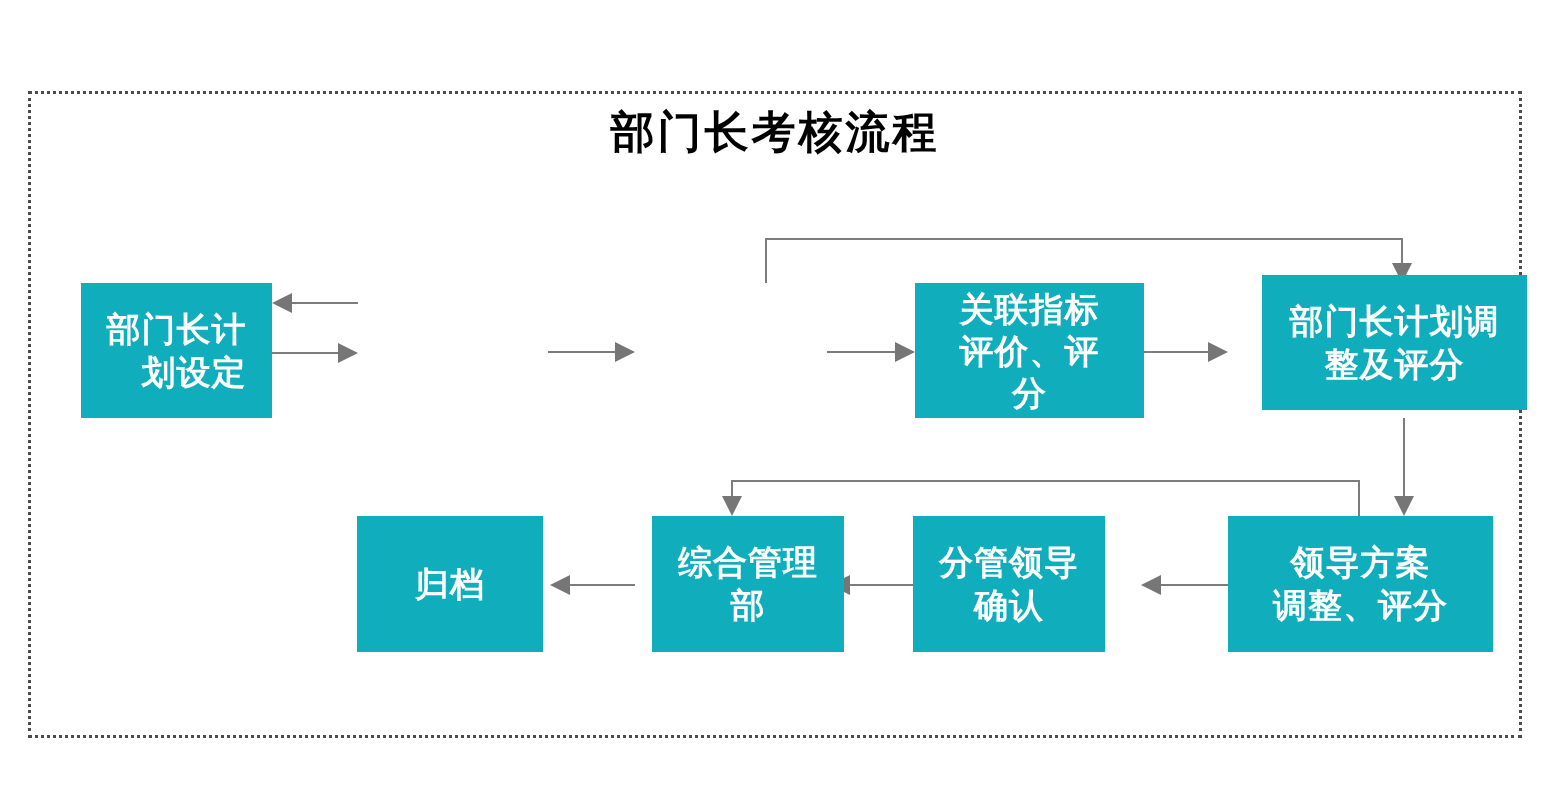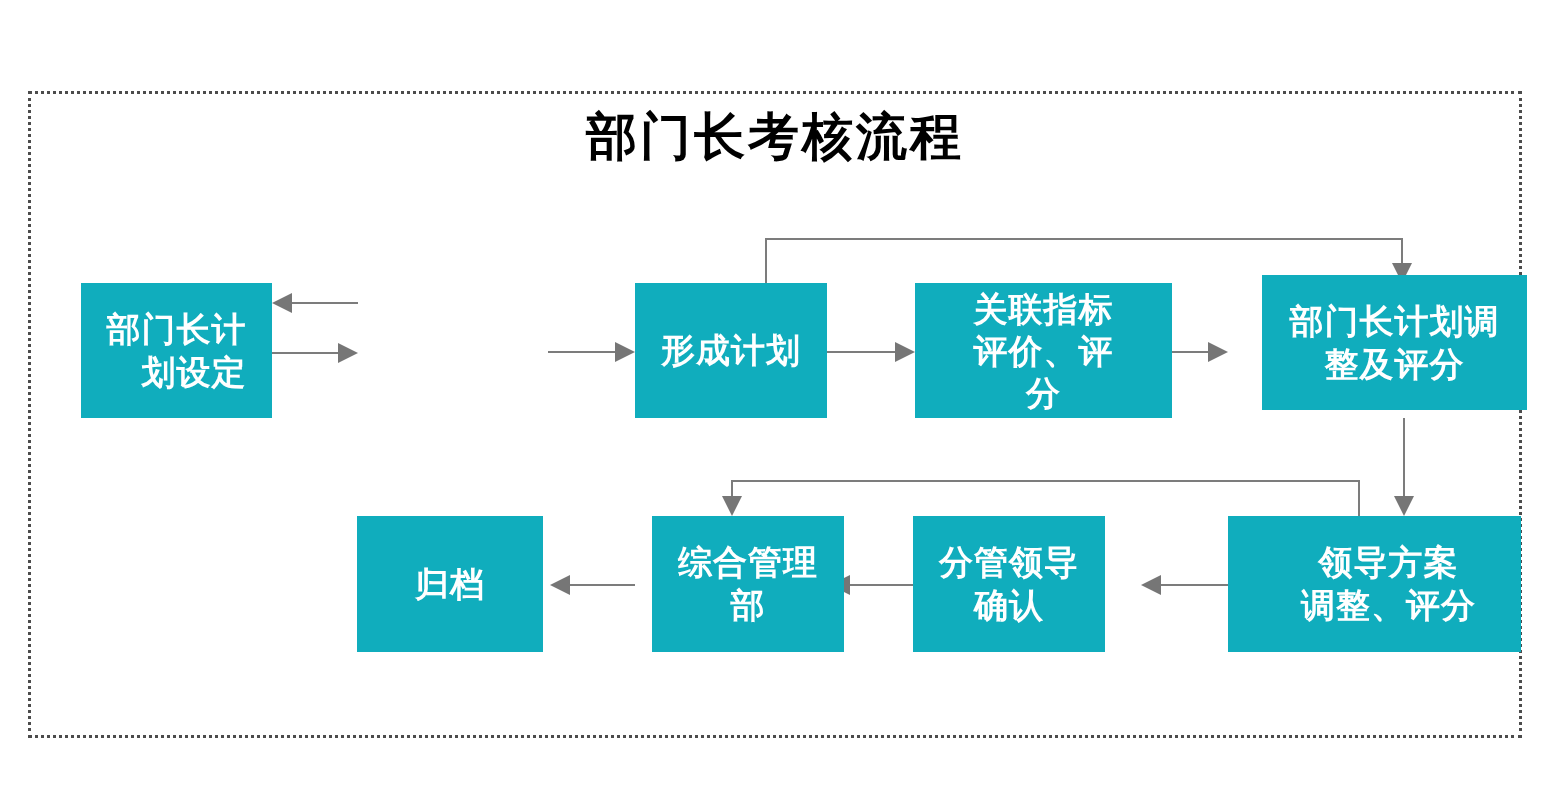--- a/index.html
+++ b/index.html
@@ -23,21 +23,21 @@
     height: 647px;
     border: 3px dotted #4c4c4c;
     box-sizing: border-box;
   }
   #diagram-title {
     position: absolute;
     left: 28px;
     top: 103px;
     width: 1494px;
     text-align: center;
-    font-size: 51px;
+    font-size: 44px;
     font-weight: bold;
     letter-spacing: 3px;
     color: #000000;
   }
   .node {
     position: absolute;
     background: #10adbd;
     color: #ffffff;
     font-size: 34px;
     font-weight: bold;
@@ -131,33 +131,32 @@
     <g>
       <line x1="635" y1="585" x2="569" y2="585"></line>
       <polygon points="550,585 570,575 570,595"></polygon>
     </g>
   </svg>
 
   <div class="node" style="left:81px; top:283px; width:191px; height:135px;text-align:right;">部门长计
 划设定</div>
 
 
-  <div class="node" style="left:635px; top:283px; width:192px; height:135px;">形成计划</div>
 
-  <div class="node" style="left:915px; top:283px; width:257px; height:135px; line-height:42px;">关联指标
+  <div class="node" style="left:915px; top:283px; width:229px; height:135px; line-height:42px;">关联指标
 评价、评
 分</div>
 
   <div class="node" style="left:1228px; top:275px; width:265px; height:135px;margin-left:34px;">部门长计划调
 整及评分</div>
 
   <div class="node" style="left:357px; top:516px; width:186px; height:136px;">归档</div>
 
   <div class="node" style="left:652px; top:516px; width:192px; height:136px;">综合管理
 部</div>
 
   <div class="node" style="left:913px; top:516px; width:192px; height:136px;">分管领导
 确认</div>
 
-  <div class="node" style="left:1228px; top:516px; width:265px; height:136px;padding-left:28px;">领导方案
+  <div class="node" style="left:1228px; top:516px; width:265px; height:136px;">领导方案
 调整、评分</div>
 
 </div>
 
 </body></html>

